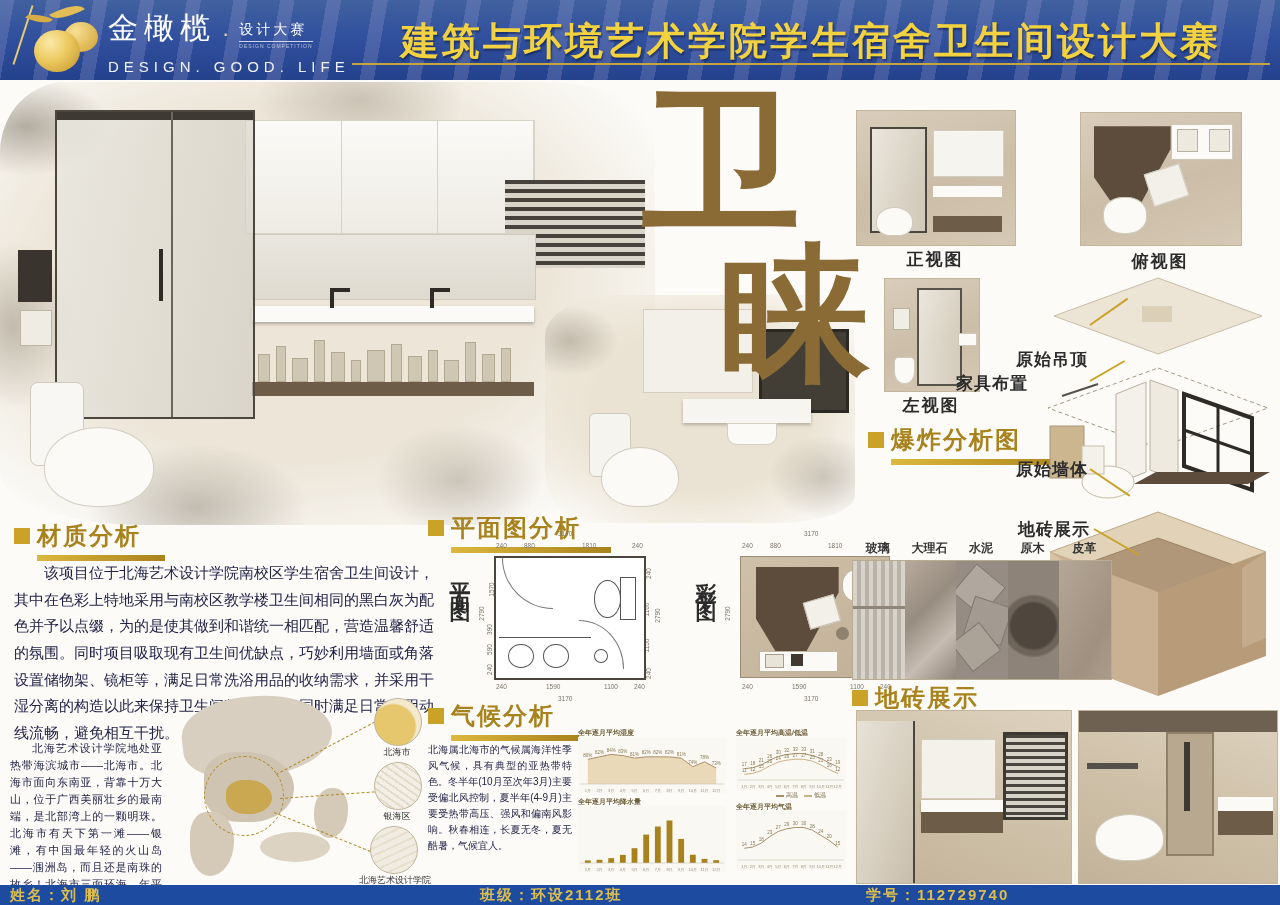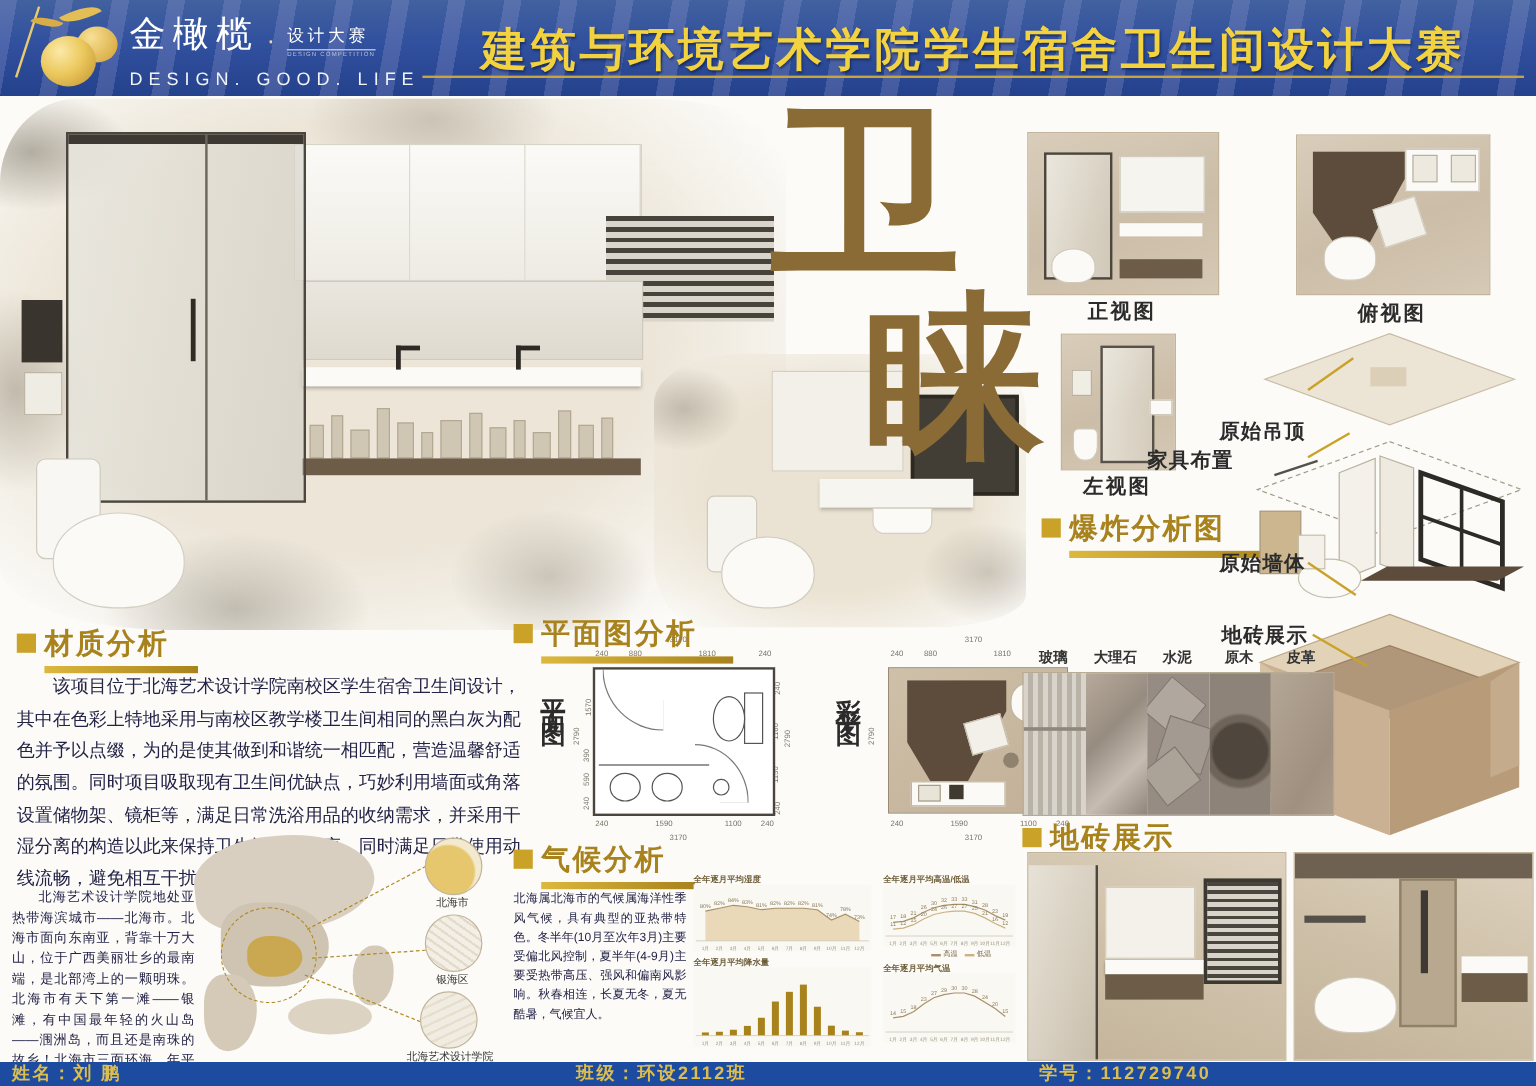--- a/index.html
+++ b/index.html
@@ -178,21 +178,21 @@
   .cp-mat{position:absolute;left:44%;top:34%;width:20%;height:22%;background:#f3f0e9;transform:rotate(-16deg);border:1px solid #c6bcaa;}
   .cp-drain{position:absolute;left:64%;top:58%;width:9%;height:11%;background:#8f8370;border-radius:50%;}
 
   
   .chart{position:absolute;background:#faf8f3;}
   .ctitle{position:absolute;font-size:7px;font-weight:bold;color:#6e5d38;white-space:nowrap;}
   .legend{position:absolute;font-size:6px;color:#6e5d38;display:flex;gap:6px;align-items:center;}
   .legend i{display:inline-block;width:8px;height:2px;margin-right:2px;}
 
   
-  .map{position:absolute;left:144px;top:692px;width:272px;height:196px;}
+  .map{position:absolute;left:164px;top:692px;width:272px;height:196px;}
   .blob{position:absolute;background:#d9cfc0;}
   .map-gold{position:absolute;left:62px;top:88px;width:46px;height:34px;background:#c9a23f;border-radius:40% 55% 50% 45%;opacity:.85;}
   .map-circle{position:absolute;left:40px;top:64px;width:78px;height:78px;border:1px dashed #b08a25;border-radius:50%;}
   .dashline{position:absolute;border-top:1px dashed #b08a25;transform-origin:left center;height:0;}
   .callout{position:absolute;width:46px;height:46px;border-radius:50%;border:1px solid #c2b49a;overflow:hidden;}
   .co-map1{background:radial-gradient(circle at 40% 60%,#e7c76d 0 55%,#f3e9cf 60% 100%);}
   .co-map2{background:repeating-linear-gradient(35deg,#f3efe6 0 4px,#e3dccb 4px 6px);}
   .co-map3{background:repeating-linear-gradient(-25deg,#f1ece1 0 5px,#e6dfcd 5px 7px);}
   .co-label{position:absolute;font-size:9px;color:#333;white-space:nowrap;text-align:center;}
 </style>

